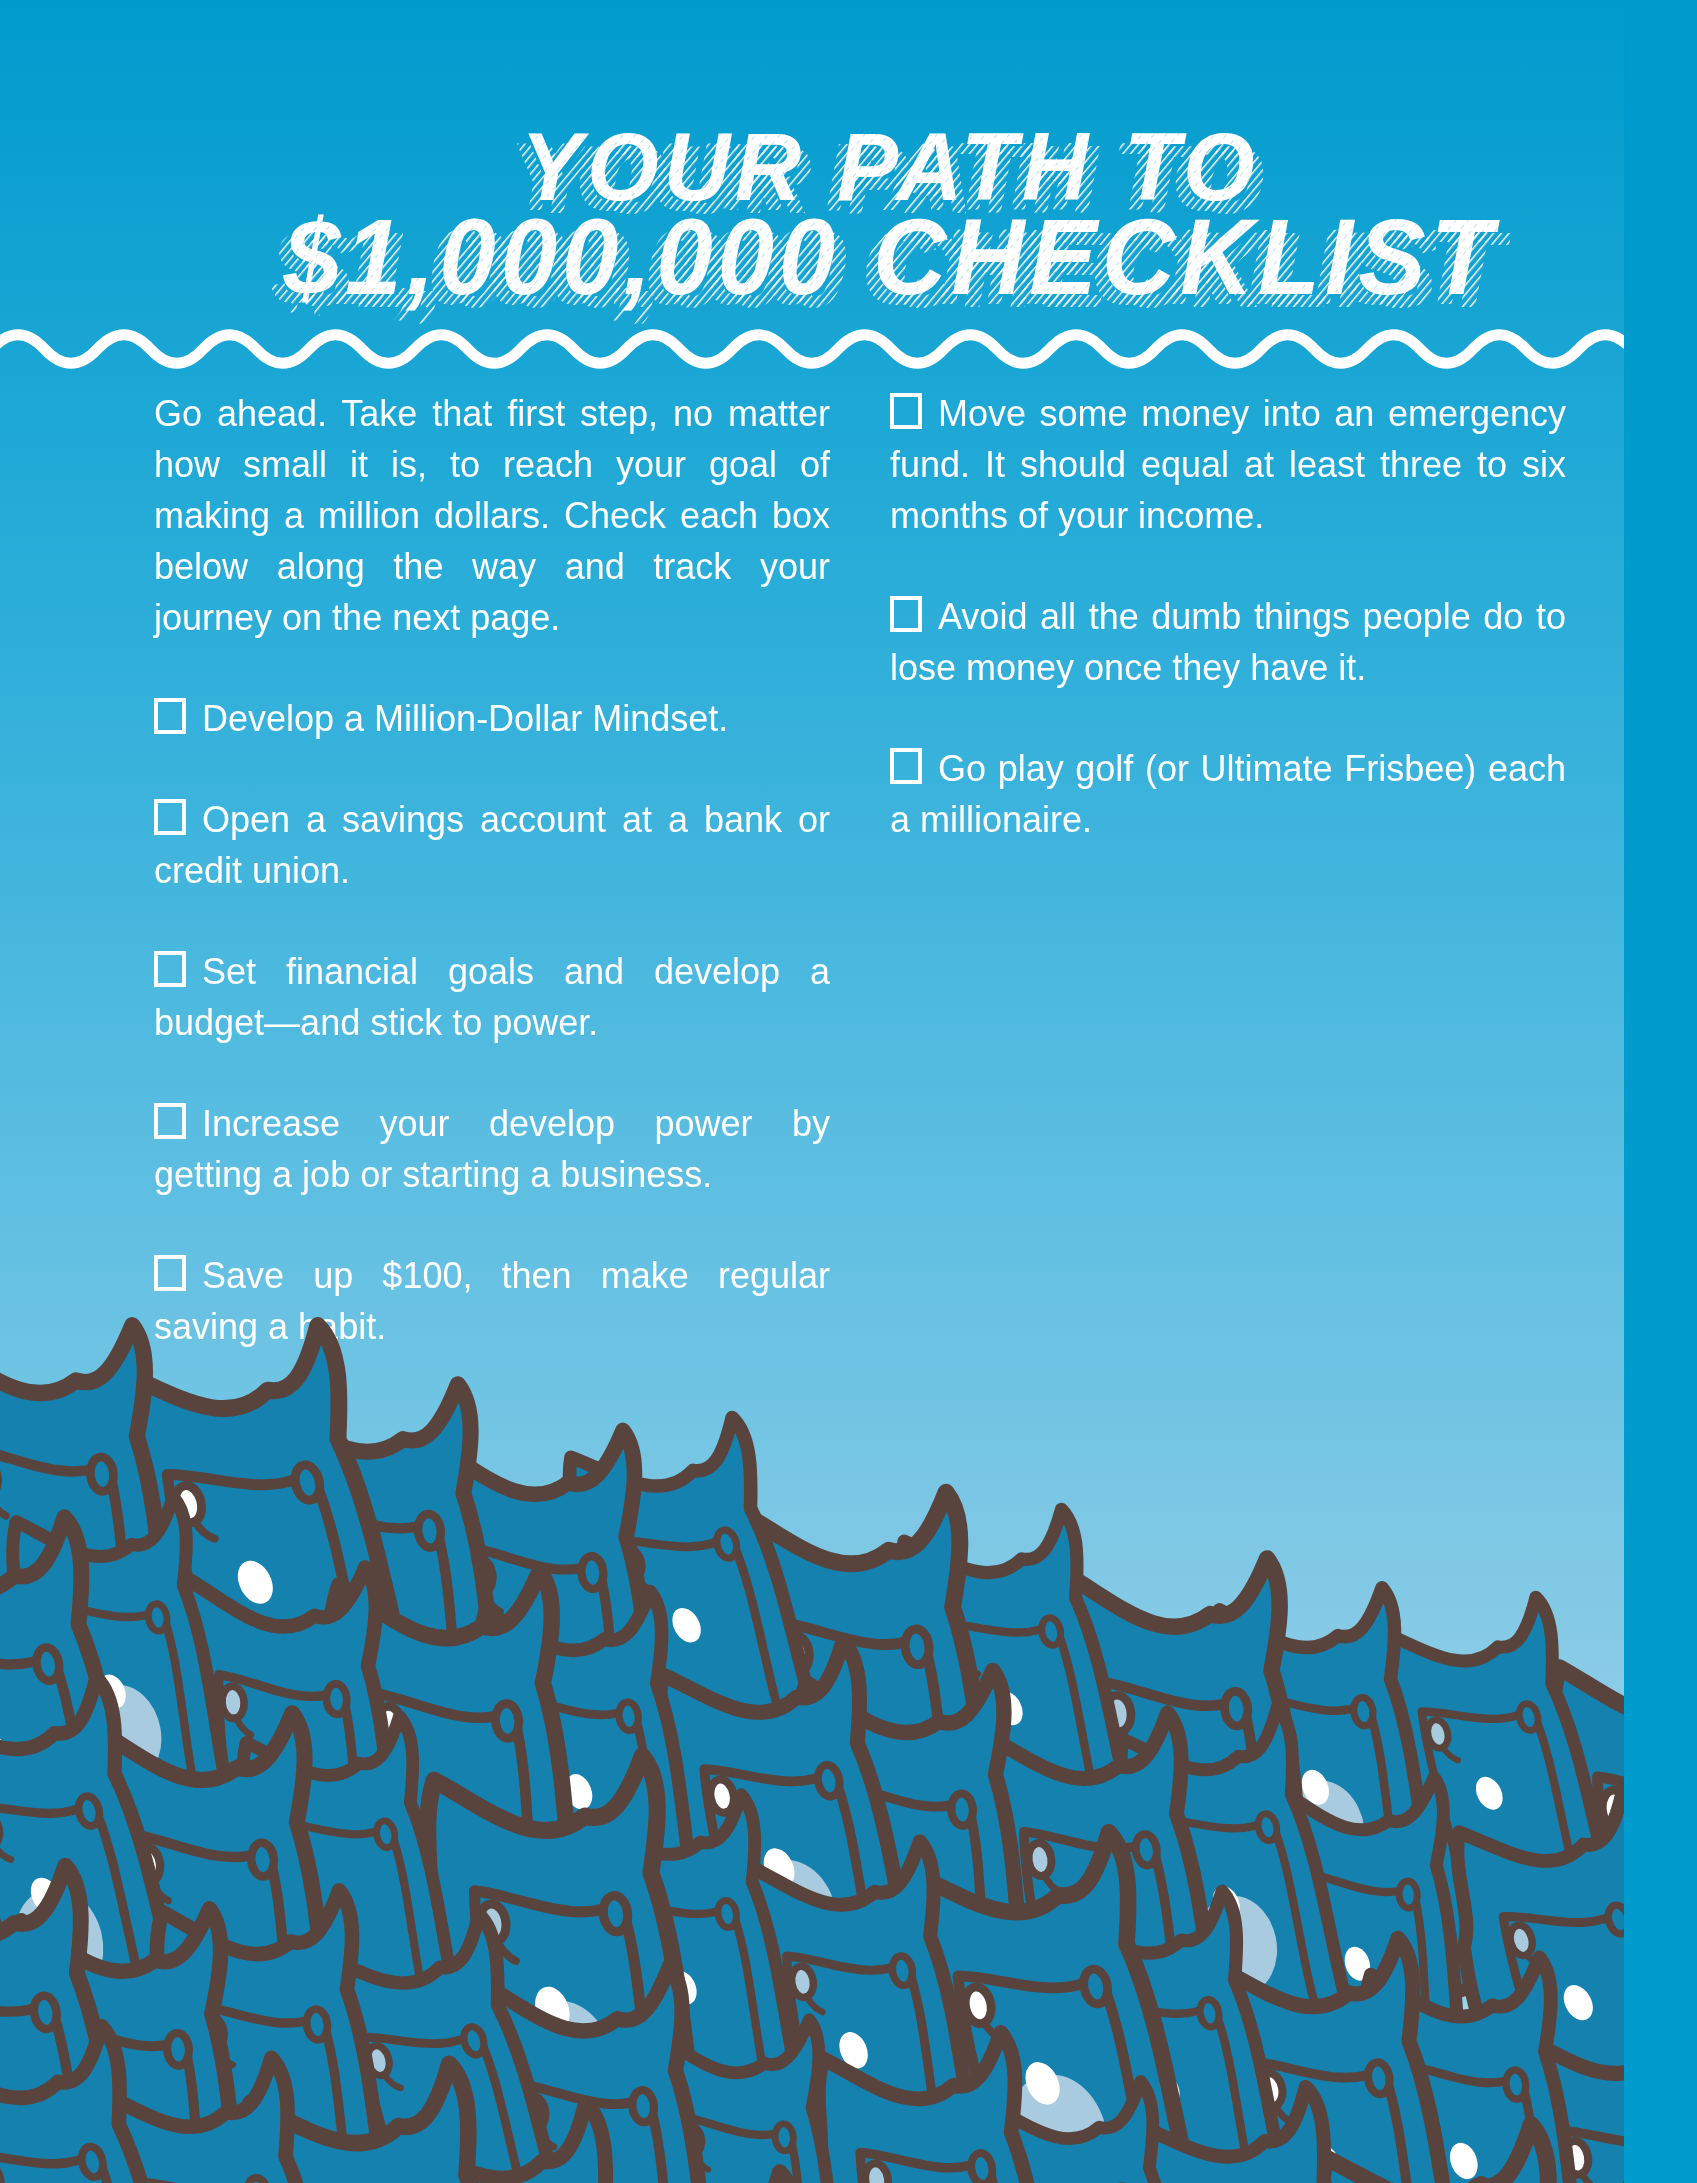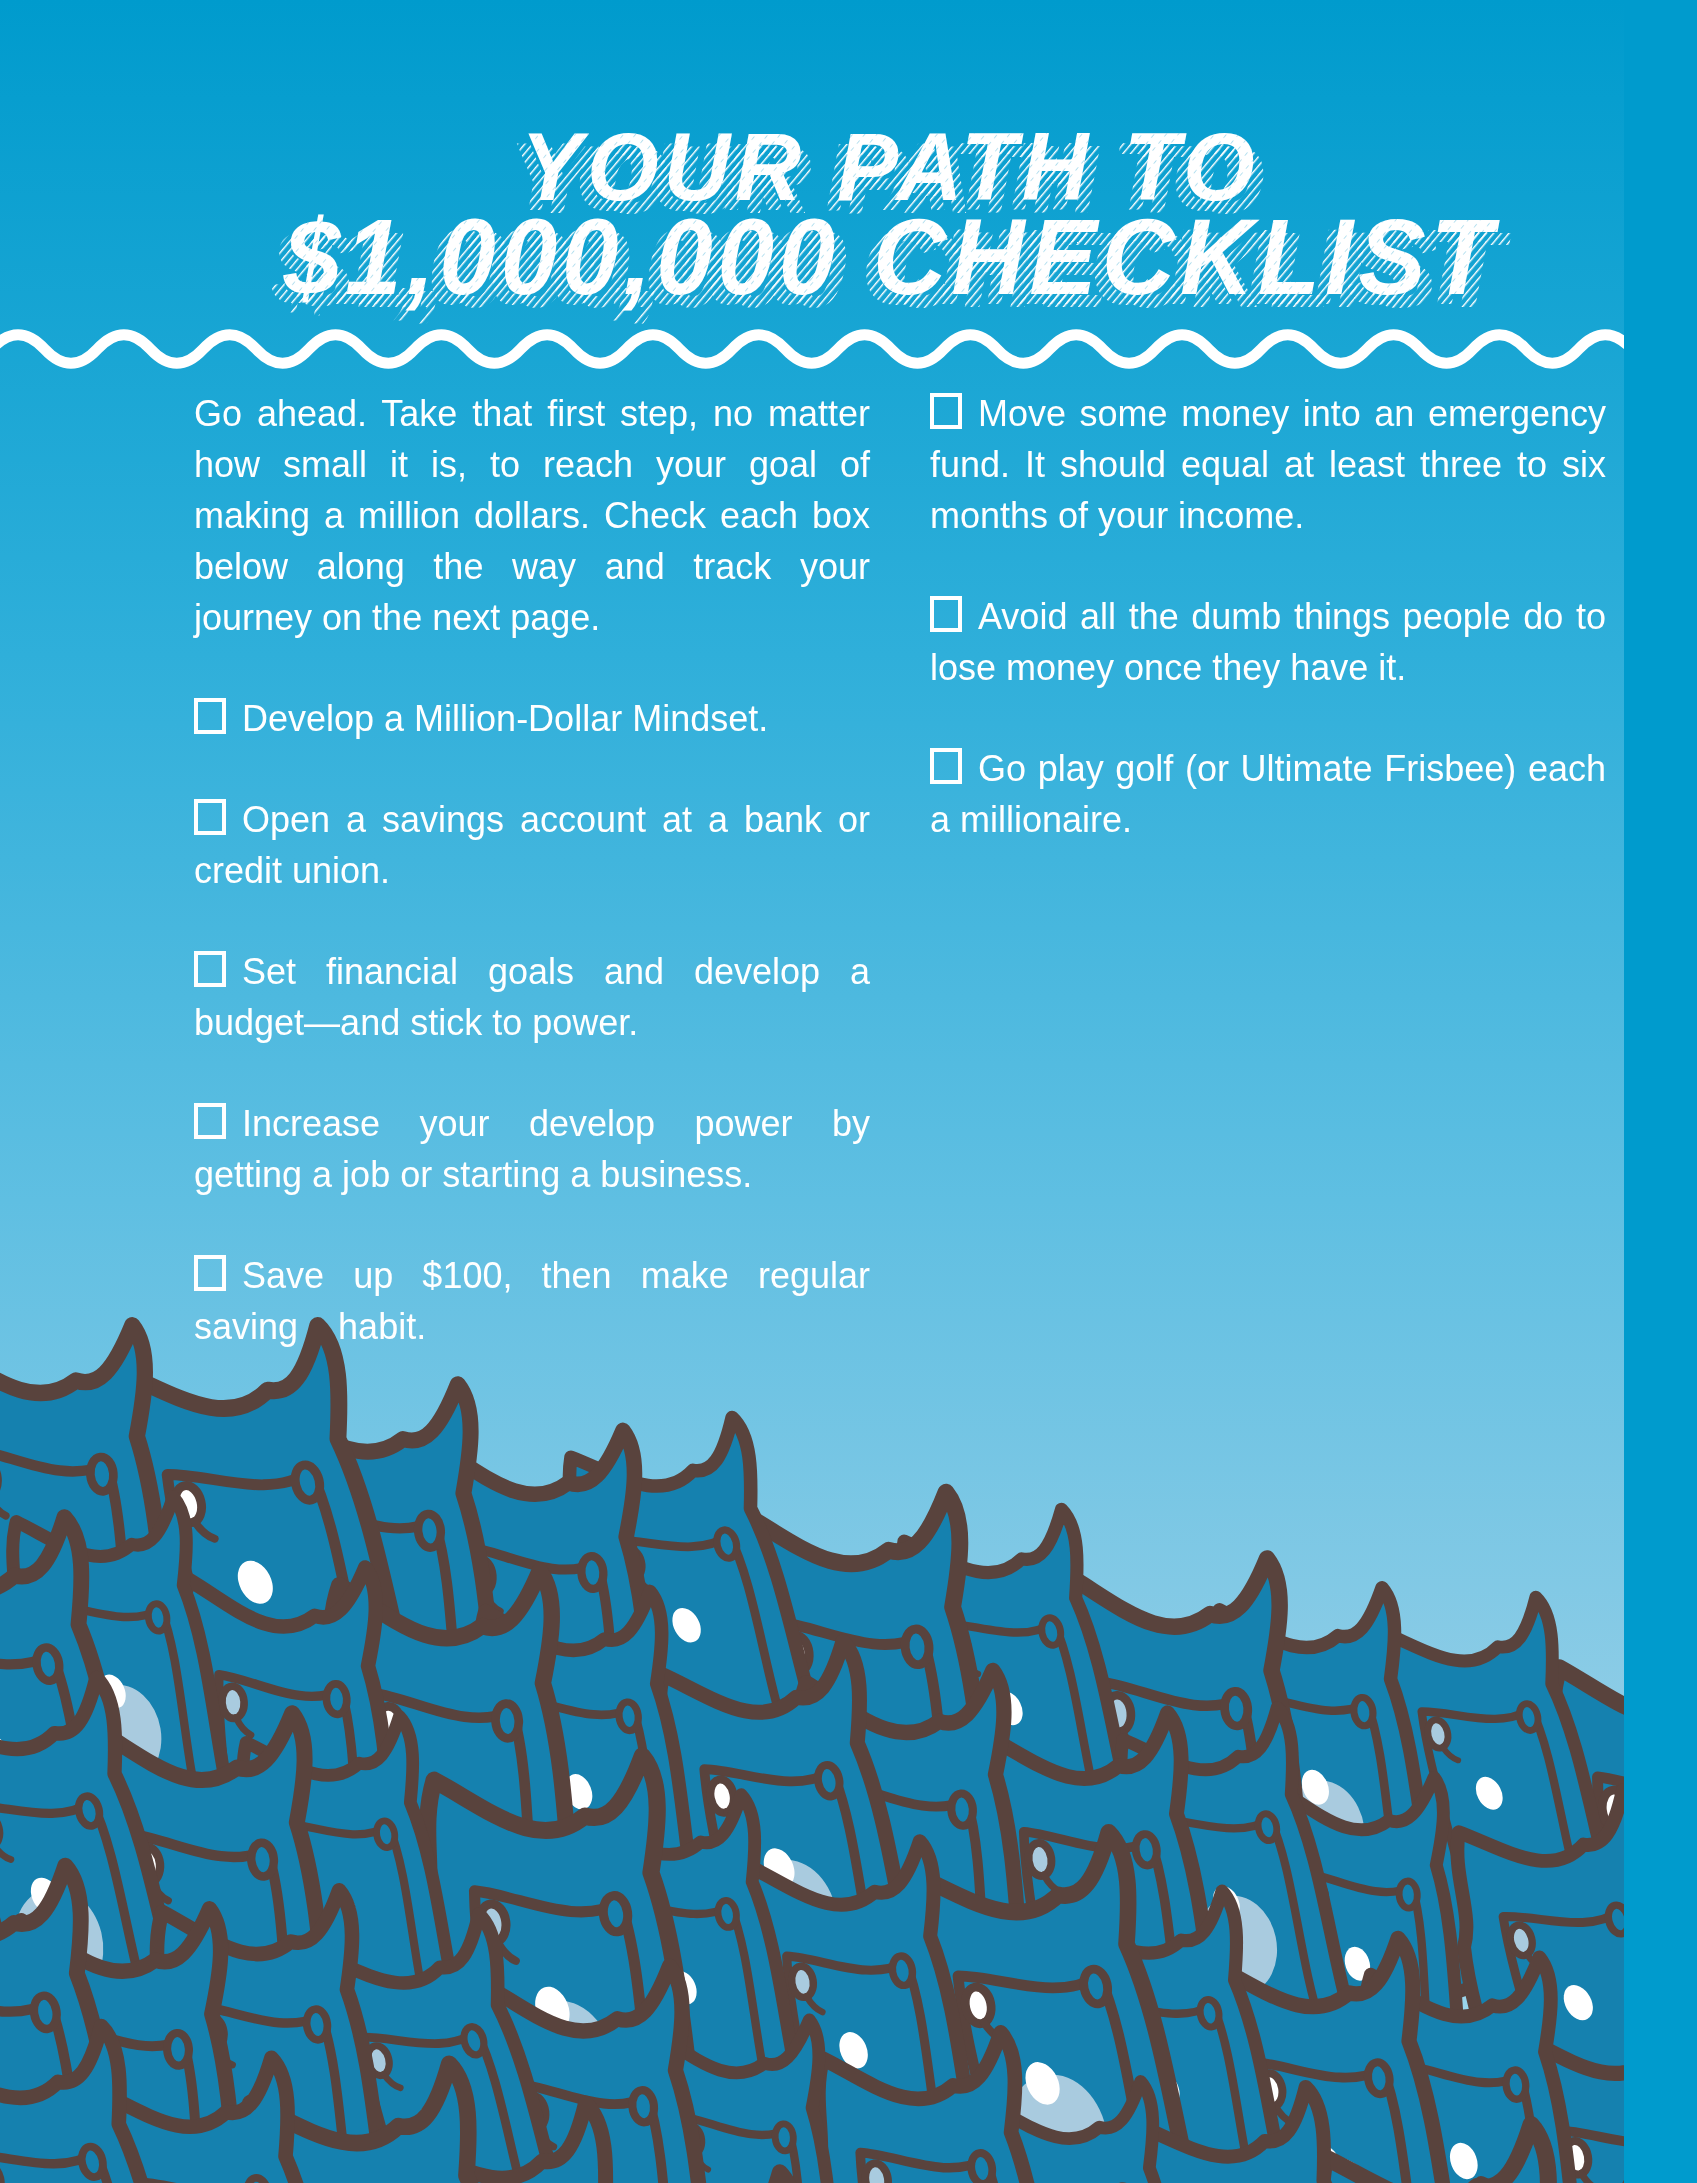--- a/index.html
+++ b/index.html
@@ -8,21 +8,21 @@
     width:1624px;height:2183px;
     overflow:hidden;
     background:linear-gradient(180deg,#009BCD 0%,#2FAFDA 30%,#5FBFE2 55%,#8CCCE6 78%,#A3DAEF 100%);
     font-family:"Liberation Sans",sans-serif;
   }
   .title-svg{position:absolute;left:0;top:0;width:1698px;height:353px;}
   .title-text{font-family:"Liberation Sans",sans-serif;font-weight:bold;font-style:italic;letter-spacing:6px;}
   .wave-svg{position:absolute;left:0;top:327px;width:1698px;height:44px;}
   .columns{
     position:absolute;left:154px;top:388px;width:1416px;
-    display:flex;gap:60px;color:#FFFFFF;margin-left:40px;
+    display:flex;gap:60px;color:#FFFFFF;
   }
   .col{width:676px;font-size:36px;line-height:51px;}
   .intro{margin:0 0 50px 0;text-align:justify;text-align-last:left;}
   .item{margin-top:50px;text-align:justify;text-align-last:left;}
   .item:first-child{margin-top:0;}
   .cb{
     display:inline-block;width:24px;height:28px;
     border:4.2px solid #FFFFFF;margin-right:16px;vertical-align:-2.5px;
     background:transparent;box-sizing:content-box;
   }

